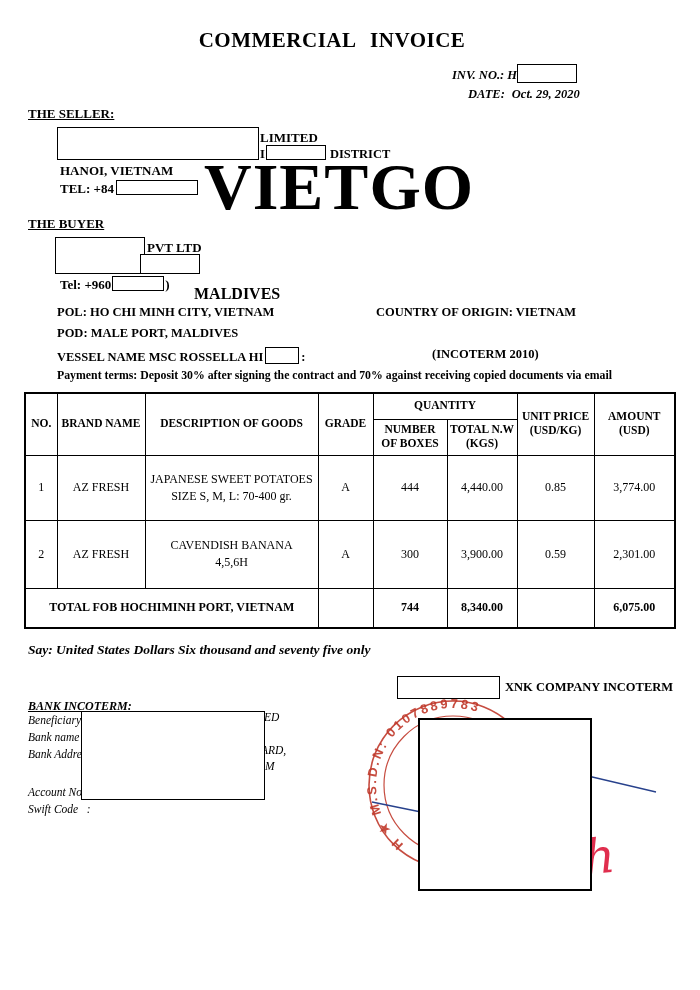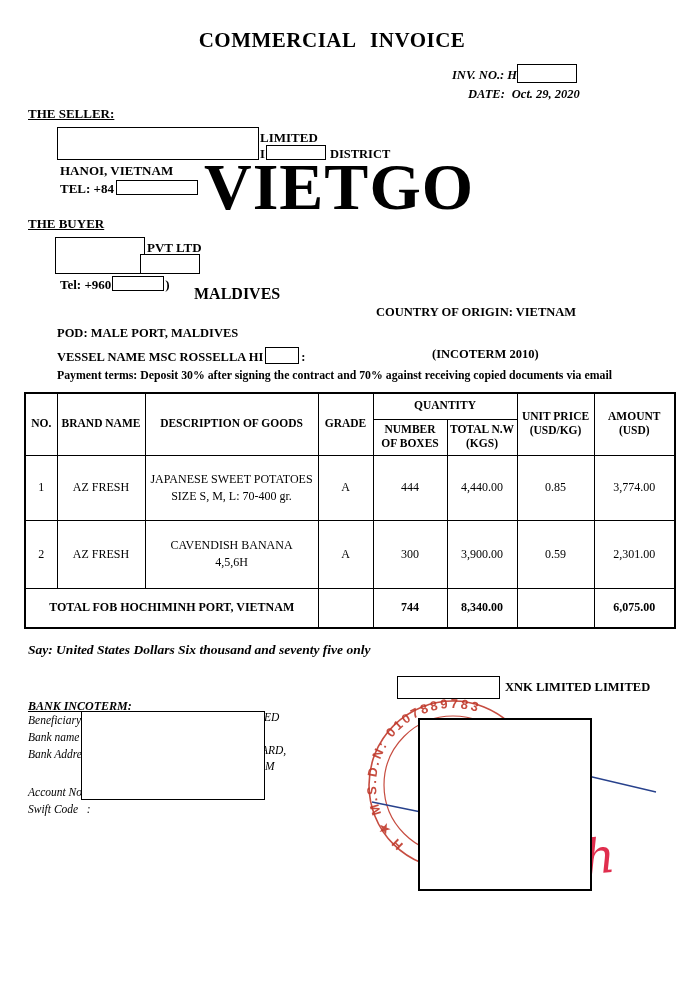--- a/index.html
+++ b/index.html
@@ -105,20 +105,21 @@
 
   <div id="buyer-heading" class="abs b u">THE BUYER</div>
   <div id="buyer-name-box" class="rabs"></div>
   <div id="buyer-name-suffix" class="abs b">PVT LTD</div>
   <div id="buyer-addr-box" class="rabs"></div>
   <div id="buyer-addr-suffix" class="abs b">MALDIVES</div>
   <div id="buyer-tel" class="abs b">
     <span>Tel: +960</span><span class="rbox"></span><span>)</span>
   </div>
 
+  <div id="pol" class="abs b shipline">POL: HO CHI MINH CITY, VIETNAM</div>
   <div id="pod" class="abs b shipline">POD: MALE PORT, MALDIVES</div>
   <div id="vessel" class="abs b shipline">
     <span>VESSEL NAME MSC ROSSELLA HI</span><span class="rbox"></span><span>:</span>
   </div>
   <div id="origin" class="abs b shipline">COUNTRY OF ORIGIN: VIETNAM</div>
   <div id="incoterm" class="abs b shipline">(INCOTERM 2010)</div>
   <div id="payment" class="abs">Payment terms:  Deposit 30% after signing the contract and 70% against receiving copied documents via email</div>
 
   <table id="goods-table" class="abs">
     <colgroup>
@@ -190,21 +191,21 @@
       <td>8,340.00</td>
       <td></td>
       <td class="amt">6,075.00</td>
     </tr>
   </tbody>
     </table>
 
   <div id="say" class="abs b i">Say: United States Dollars Six thousand and seventy five only</div>
 
   <div id="company-box" class="rabs"></div>
-  <div id="company-name" class="abs b">XNK LIMITED LIMITED</div>
+  <div id="company-name" class="abs b">XNK COMPANY INCOTERM</div>
 
   <div id="bank-heading" class="abs b i u">BANK INCOTERM:</div>
   <div id="bl-beneficiary" class="abs bankline">Beneficiary   :</div>
   <div id="bl-bankname" class="abs bankline">Bank name   :</div>
   <div id="bl-bankaddr" class="abs bankline">Bank Address</div>
   <div id="bl-account" class="abs bankline">Account No. (</div>
   <div id="bl-swift" class="abs bankline">Swift Code   :</div>
   <div id="frag-ed" class="abs bfrag">ED</div>
   <div id="frag-ard" class="abs bfrag">ARD,</div>
   <div id="frag-m" class="abs bfrag">M</div>

